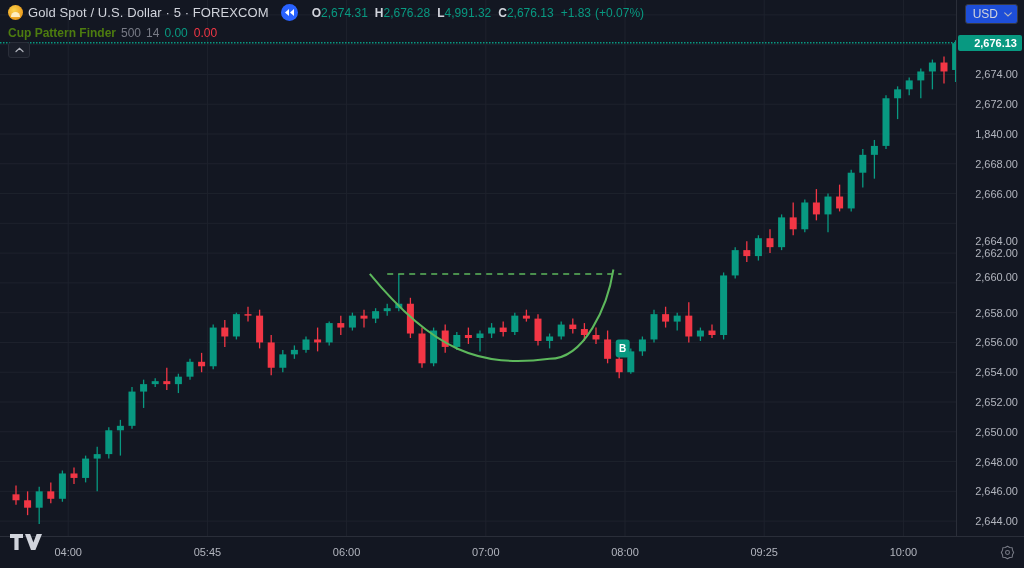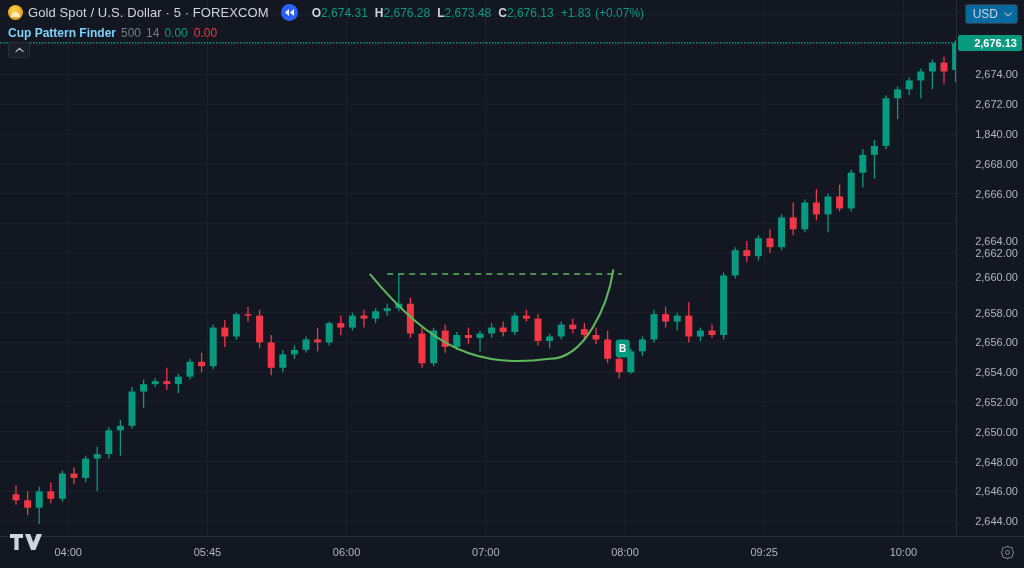--- a/index.html
+++ b/index.html
@@ -34,38 +34,38 @@
     cursor: pointer;
   }
   .replay-btn svg { display: block; }
 
   .ohlc { display: flex; align-items: center; margin-left: 14px; font-size: 12px; white-space: nowrap; }
   .ohlc .lbl { color: #d1d4dc; font-weight: bold; margin-right: 0px; }
   .ohlc .val { color: #089981; margin-right: 7px; }
   .ohlc .chg { color: #089981; margin-right: 4px; }
 
   .legend-row2 { position: absolute; left: 8px; top: 25px; display: flex; align-items: center; height: 16px; font-size: 12px; }
-  .ind-name { color: #7dd3fc; font-weight: bold; margin-right: 5px; }
+  .ind-name { color: #4d7c0f; font-weight: bold; margin-right: 5px; }
   .ind-p { color: #787b86; margin-right: 5px; }
   .ind-v-green { color: #089981; margin-right: 6px; }
   .ind-v-red { color: #f23645; }
 
   .collapse-btn {
     position: absolute; left: 8px; top: 42px;
     width: 22px; height: 16px; border: 1px solid #2a2e39; border-radius: 3px;
     background: #1a1e29; display: flex; align-items: center; justify-content: center;
     cursor: pointer; z-index: 31;
   }
 
   
   .cur-sel {
     position: absolute; right: 6px; top: 4px;
     height: 20px; padding: 0 5px 0 7px;
     border: 1px solid #363a45; border-radius: 3px;
-    background: #0369a1;
+    background: #1d4ed8;
     display: flex; align-items: center; gap: 6px;
     font-size: 12px; color: #d1d4dc; cursor: pointer; z-index: 32;
   }
 
   
   #chart { position: absolute; left: 0; top: 0; width: 956px; height: 536px; }
   #price-axis { position: absolute; left: 956px; top: 0; width: 68px; height: 536px; }
   #time-axis { position: absolute; left: 0; top: 536px; width: 1024px; height: 32px; border-top: 1px solid #2a2e39; }
 
   .axis-sep { position: absolute; left: 956px; top: 0; width: 1px; height: 536px; background: #2a2e39; z-index: 5; }
@@ -347,21 +347,21 @@
         <path d="M10 1 L10 8 L6 4.5 Z" fill="#ffffff"></path>
       </svg>
     </span>
 
     <span class="ohlc">
       <span class="lbl">O</span>
       <span class="val">2,674.31</span>
       <span class="lbl">H</span>
       <span class="val">2,676.28</span>
       <span class="lbl">L</span>
-      <span class="val">2,673.48</span>
+      <span class="val">4,991.32</span>
       <span class="lbl">C</span>
       <span class="val">2,676.13</span>
       <span class="chg">+1.83</span>
       <span class="chg">(+0.07%)</span>
     </span>
   </div>
 
   <div class="legend-row2">
     <span class="ind-name">Cup Pattern Finder</span>
     <span class="ind-p">500</span>

